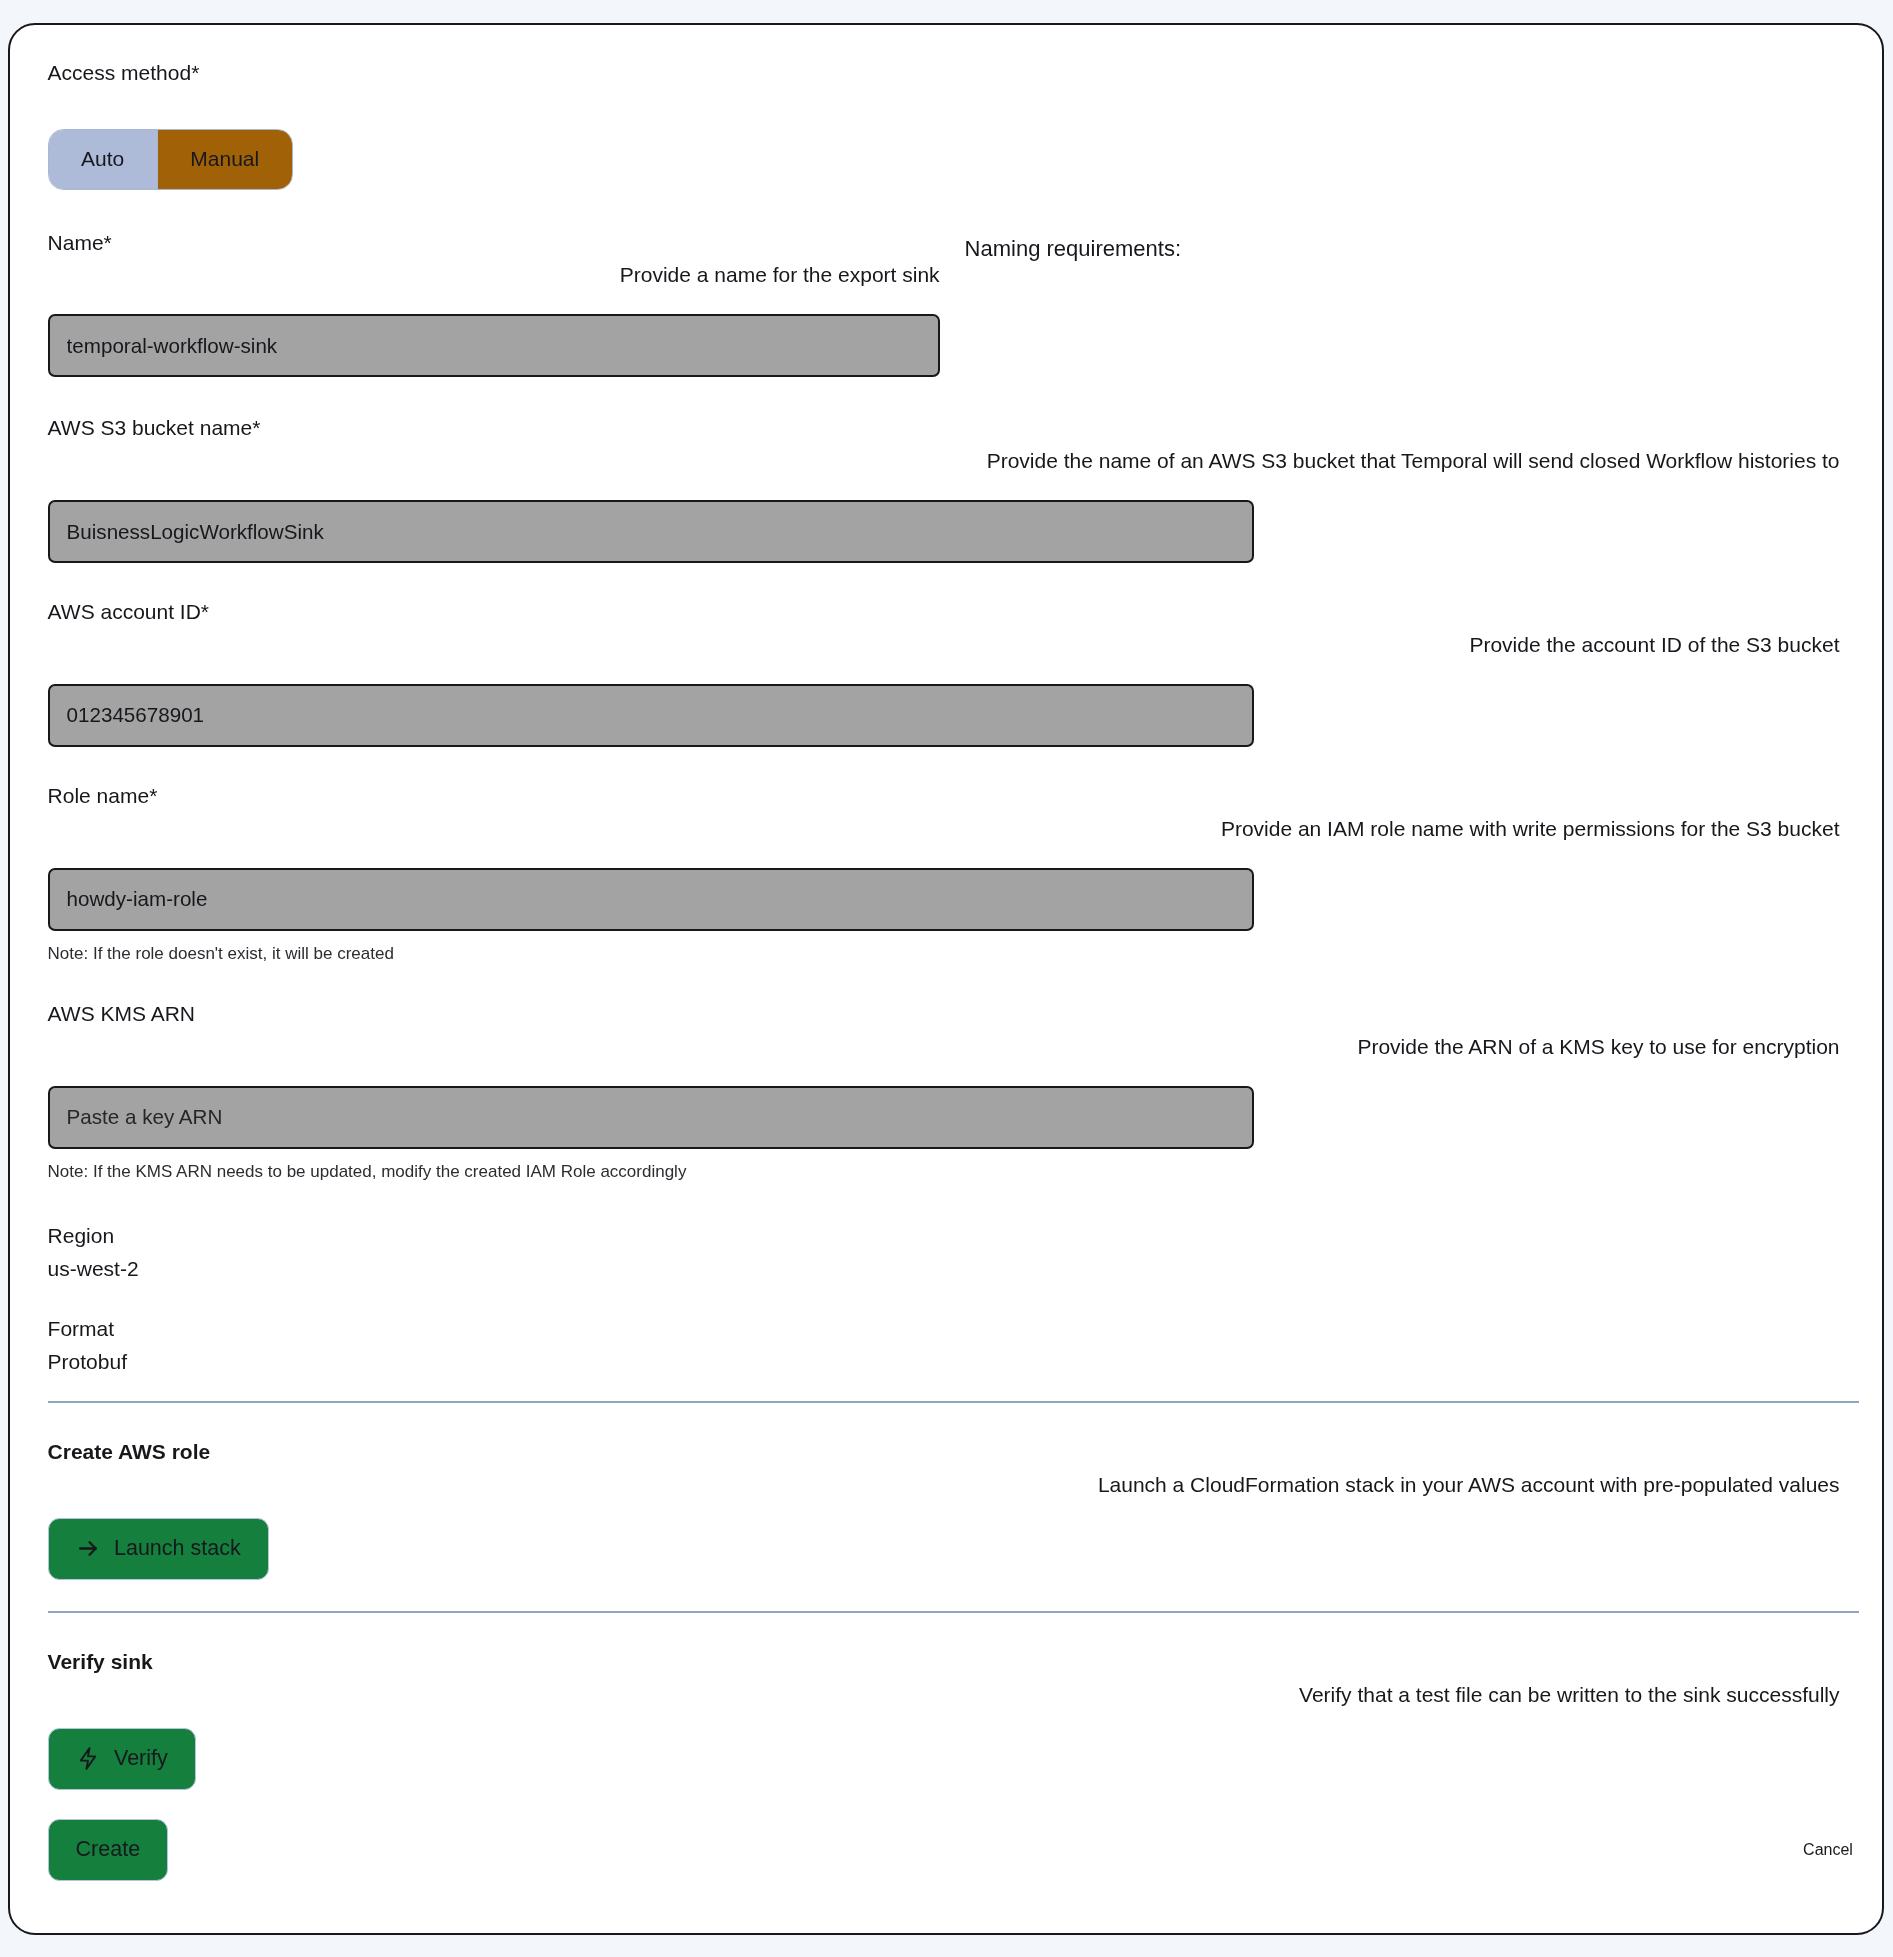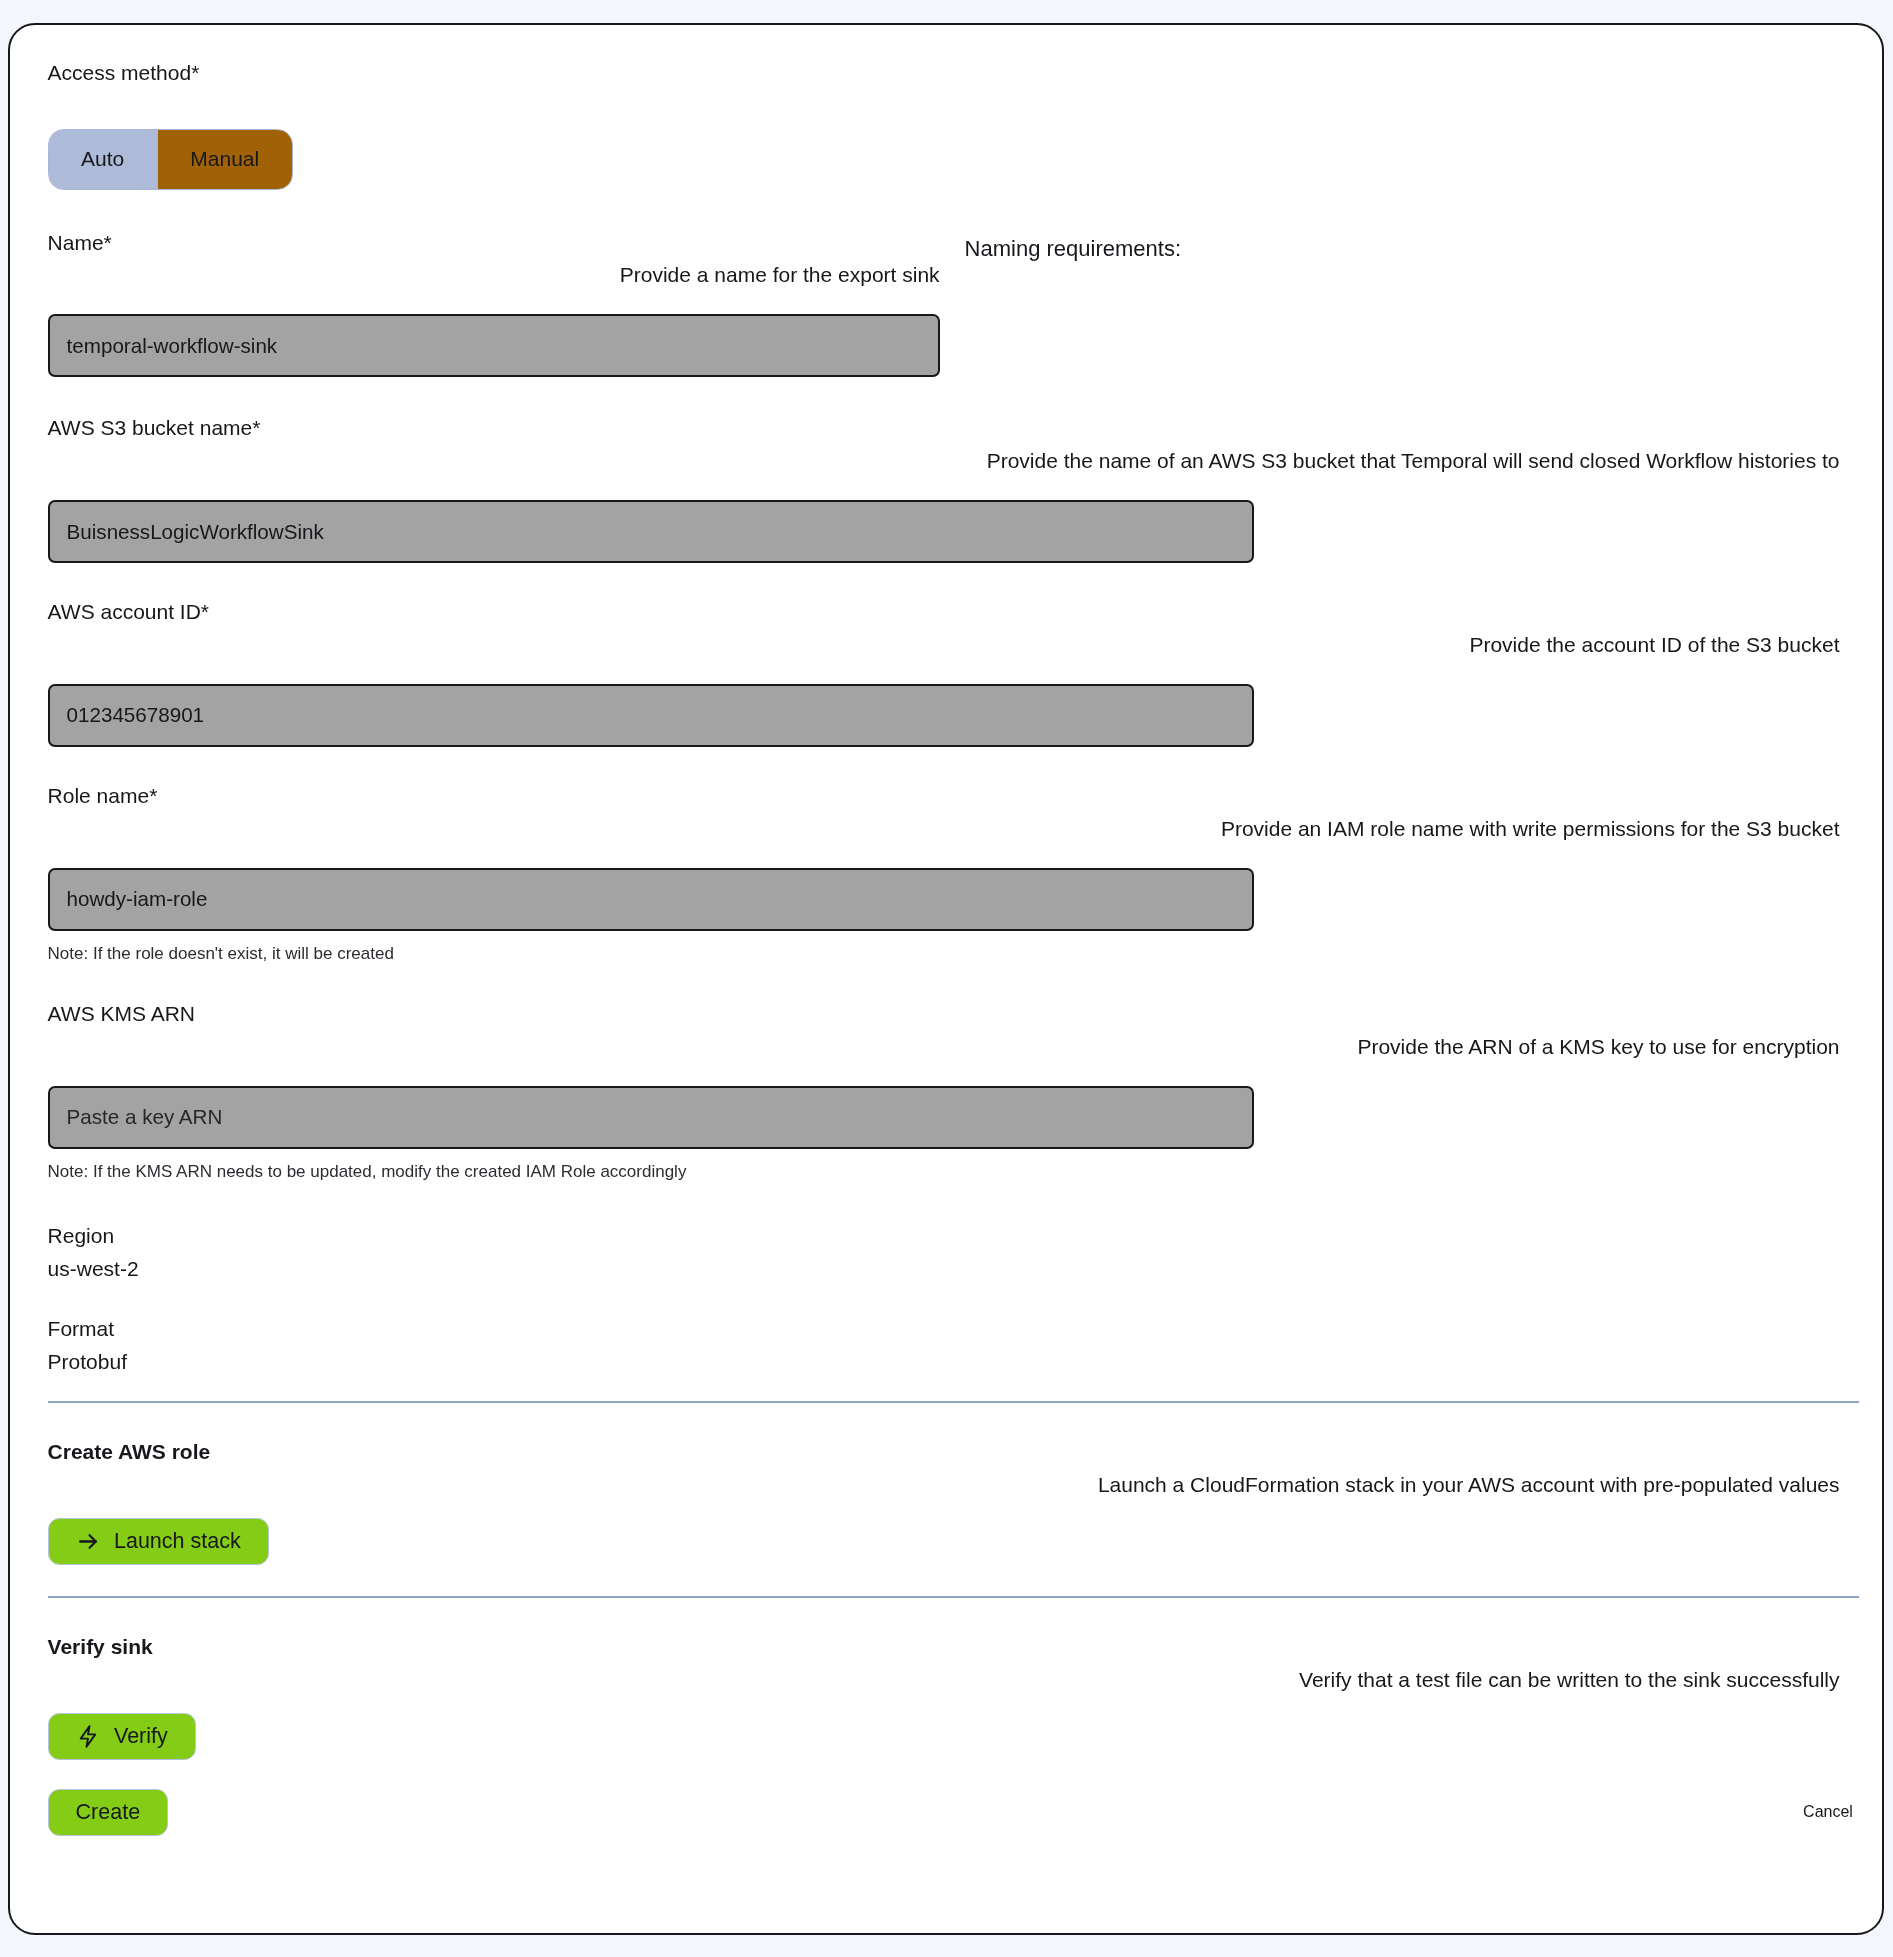--- a/index.html
+++ b/index.html
@@ -88,23 +88,23 @@
     margin: 25px 0 0 0;
     width: 1811px;
   }
 
   .section { margin-top: 34px; }
   .btn {
     display: inline-flex;
     align-items: center;
     gap: 13.4px;
     margin-top: 19px;
-    height: 47px;
+    height: 62px;
     padding: 0 27px;
-    background: #84cc16;
+    background: #15803d;
     border: 1.9px solid #b7c3dd;
     border-radius: 11.5px;
     font-family: "Liberation Sans", sans-serif;
     font-size: 21.5px;
     color: #17181c;
     cursor: pointer;
   }
   .btn svg { flex: 0 0 auto; }
 
   .footer-row {

